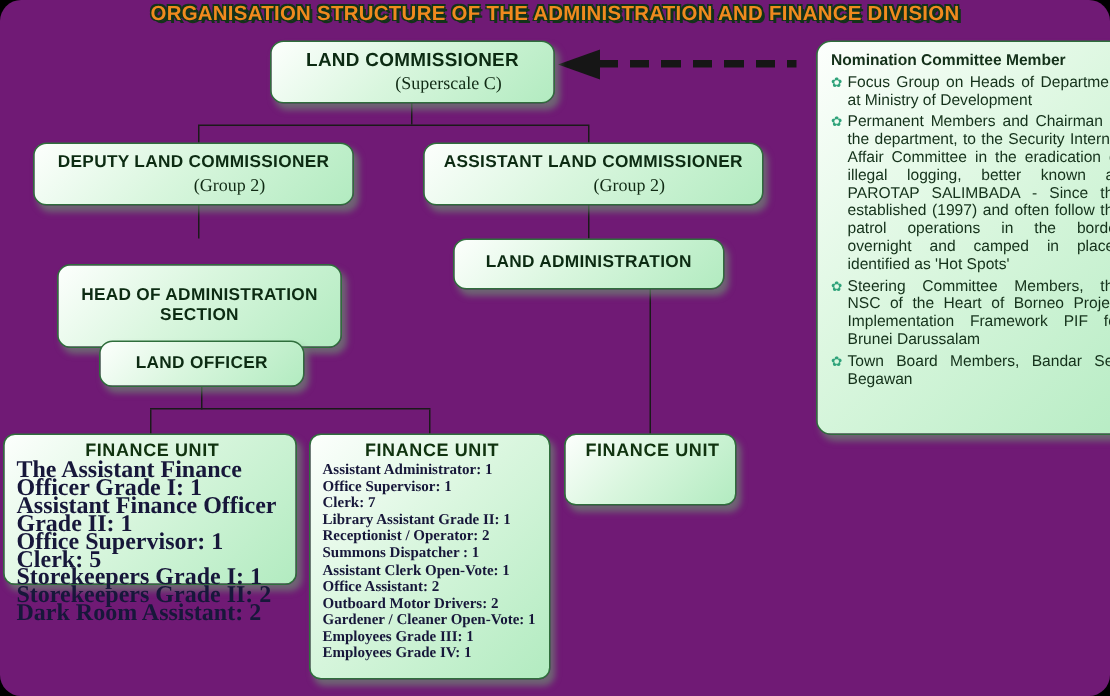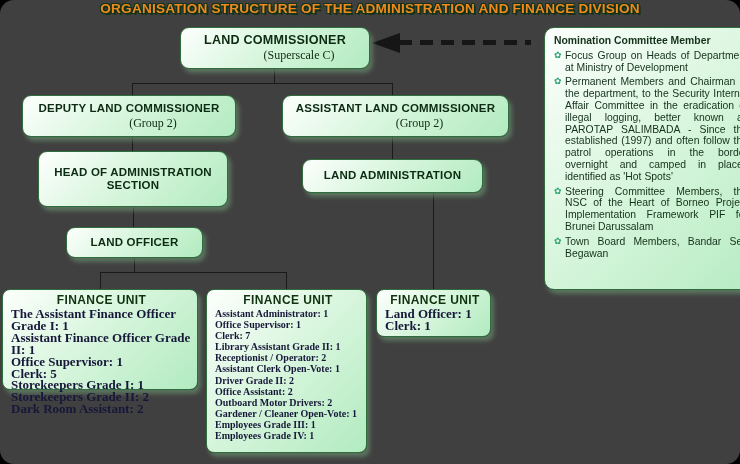--- a/index.html
+++ b/index.html
@@ -1,20 +1,20 @@
 <!DOCTYPE html>
 <html><head>
 <meta charset="utf-8">
 <style>
   * { box-sizing: border-box; margin: 0; padding: 0; }
   html, body { background: #000; }
   body { font-family: "Liberation Sans", sans-serif; }
   #stage {
     position: relative; width: 740px; height: 464px;
-    background: #404040; border-radius: 14px; overflow: hidden;
+    background: #701a75; border-radius: 14px; overflow: hidden;
   }
   .title {
     position: absolute; top: 1px; left: 0; width: 100%;
     text-align: center; font-size: 13.6px; font-weight: bold;
     color: #f08a1e; letter-spacing: .2px;
     text-shadow: 1px 1px 0 #13331a, -1px -1px 0 #13331a, 1px -1px 0 #13331a,
                  -1px 1px 0 #13331a, 2px 2px 0 #13331a;
   }
   .line { position: absolute; background: #1a1a1a; }
   .box {
@@ -29,21 +29,21 @@
   .box .l2 { font-family: "Liberation Serif", serif; font-size: 12px; color: #102a14; line-height: 14px; padding-left: 48px; }
   .box.top .l1 { font-size: 12.6px; }
   .funit {
     position: absolute;
     background: linear-gradient(135deg, #fdfffd 0%, #d9f6de 45%, #b2ebc0 100%);
     border: 1px solid #2f6e3c; border-radius: 8px;
     box-shadow: 3px 4px 4px rgba(110,150,115,.6);
     padding: 3px 5px 4px 8px;
   }
   .funit .fh { text-align: center; font-weight: bold; font-size: 12px; color: #10330f; letter-spacing: .4px; margin-bottom: 1px; }
-  .flist { font-family: "Liberation Serif", serif; font-size: 13px; font-weight: 600; color: #17173a; line-height: 11.9px; }
+  .flist { font-family: "Liberation Serif", serif; font-size: 16px; font-weight: 600; color: #17173a; line-height: 11.9px; }
   .funit.f2 .flist { font-size: 10px; line-height: 11.1px; }
   .notes {
     position: absolute; left: 544px; top: 27px; width: 213px; height: 263px;
     background: linear-gradient(135deg, #fdfffd 0%, #dcf7e0 45%, #b6ecc3 100%);
     border: 1px solid #2f6e3c; border-radius: 10px;
     box-shadow: 3px 4px 4px rgba(110,150,115,.6);
     padding: 7px 8px 6px 9px;
     font-family: Liberation Sans, sans-serif; font-size: 10.4px;
     color: #14311a; line-height: 11.8px;
   }
@@ -92,21 +92,21 @@
   <div class="box" style="left:22px;top:95px;width:214px;height:42px">
     <div class="l1">DEPUTY LAND COMMISSIONER</div>
     <div class="l2">(Group 2)</div>
   </div>
 
   <div class="box" style="left:282px;top:95px;width:227px;height:42px">
     <div class="l1">ASSISTANT LAND COMMISSIONER</div>
     <div class="l2">(Group 2)</div>
   </div>
 
-  <div class="box" style="left:38px;top:151px;width:190px;height:56px">
+  <div class="box" style="left:38px;top:176px;width:190px;height:56px">
     <div class="l1">HEAD OF ADMINISTRATION</div>
     <div class="l1">SECTION</div>
   </div>
 
   <div class="box" style="left:302px;top:159px;width:181px;height:34px">
     <div class="l1">LAND ADMINISTRATION</div>
   </div>
 
   <div class="box" style="left:66px;top:227px;width:137px;height:31px">
     <div class="l1">LAND OFFICER</div>
@@ -126,36 +126,32 @@
   </div>
 
   <div class="funit f2" style="left:206px;top:289px;width:161px;height:164px">
     <div class="fh">FINANCE UNIT</div>
     <div class="flist">
         <div class="fi">Assistant Administrator: 1</div>
         <div class="fi">Office Supervisor: 1</div>
         <div class="fi">Clerk: 7</div>
         <div class="fi">Library Assistant Grade II: 1</div>
         <div class="fi">Receptionist / Operator: 2</div>
+        <div class="fi">Summons Dispatcher : 1</div>
         <div class="fi">Assistant Clerk Open-Vote: 1</div>
-        <div class="fi">Driver Grade II: 2</div>
         <div class="fi">Office Assistant: 2</div>
         <div class="fi">Outboard Motor Drivers: 2</div>
         <div class="fi">Gardener / Cleaner Open-Vote: 1</div>
         <div class="fi">Employees Grade III: 1</div>
         <div class="fi">Employees Grade IV: 1</div>
       </div>
   </div>
 
   <div class="funit" style="left:376px;top:289px;width:115px;height:48px">
     <div class="fh">FINANCE UNIT</div>
-    <div class="flist">
-        <div class="fi">Land Officer: 1</div>
-        <div class="fi">Clerk: 1</div>
-      </div>
   </div>
 
   <div class="notes">
     <div class="note-header">Nomination Committee Member</div>
     <div>
         <div class="note-item">
         <span class="note-bullet">✿</span>
         <span class="note-text">Focus Group on Heads of Department at Ministry of Development</span>
       </div>
         <div class="note-item">

